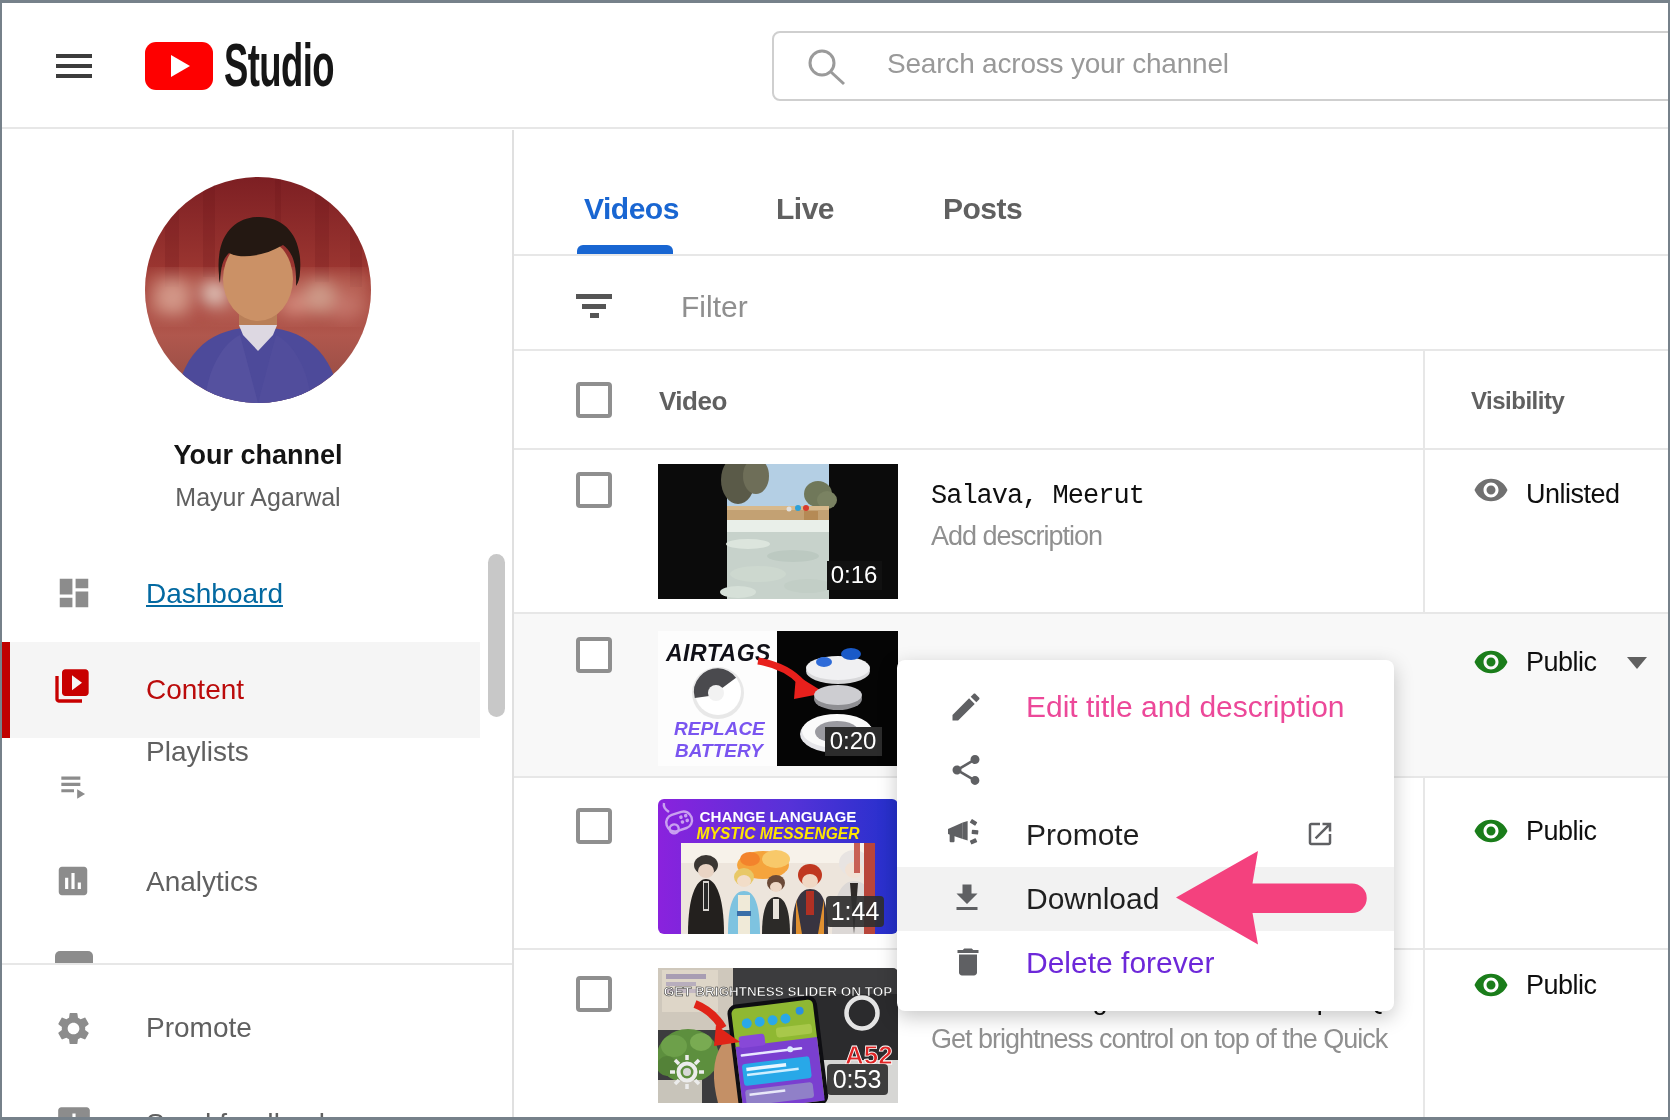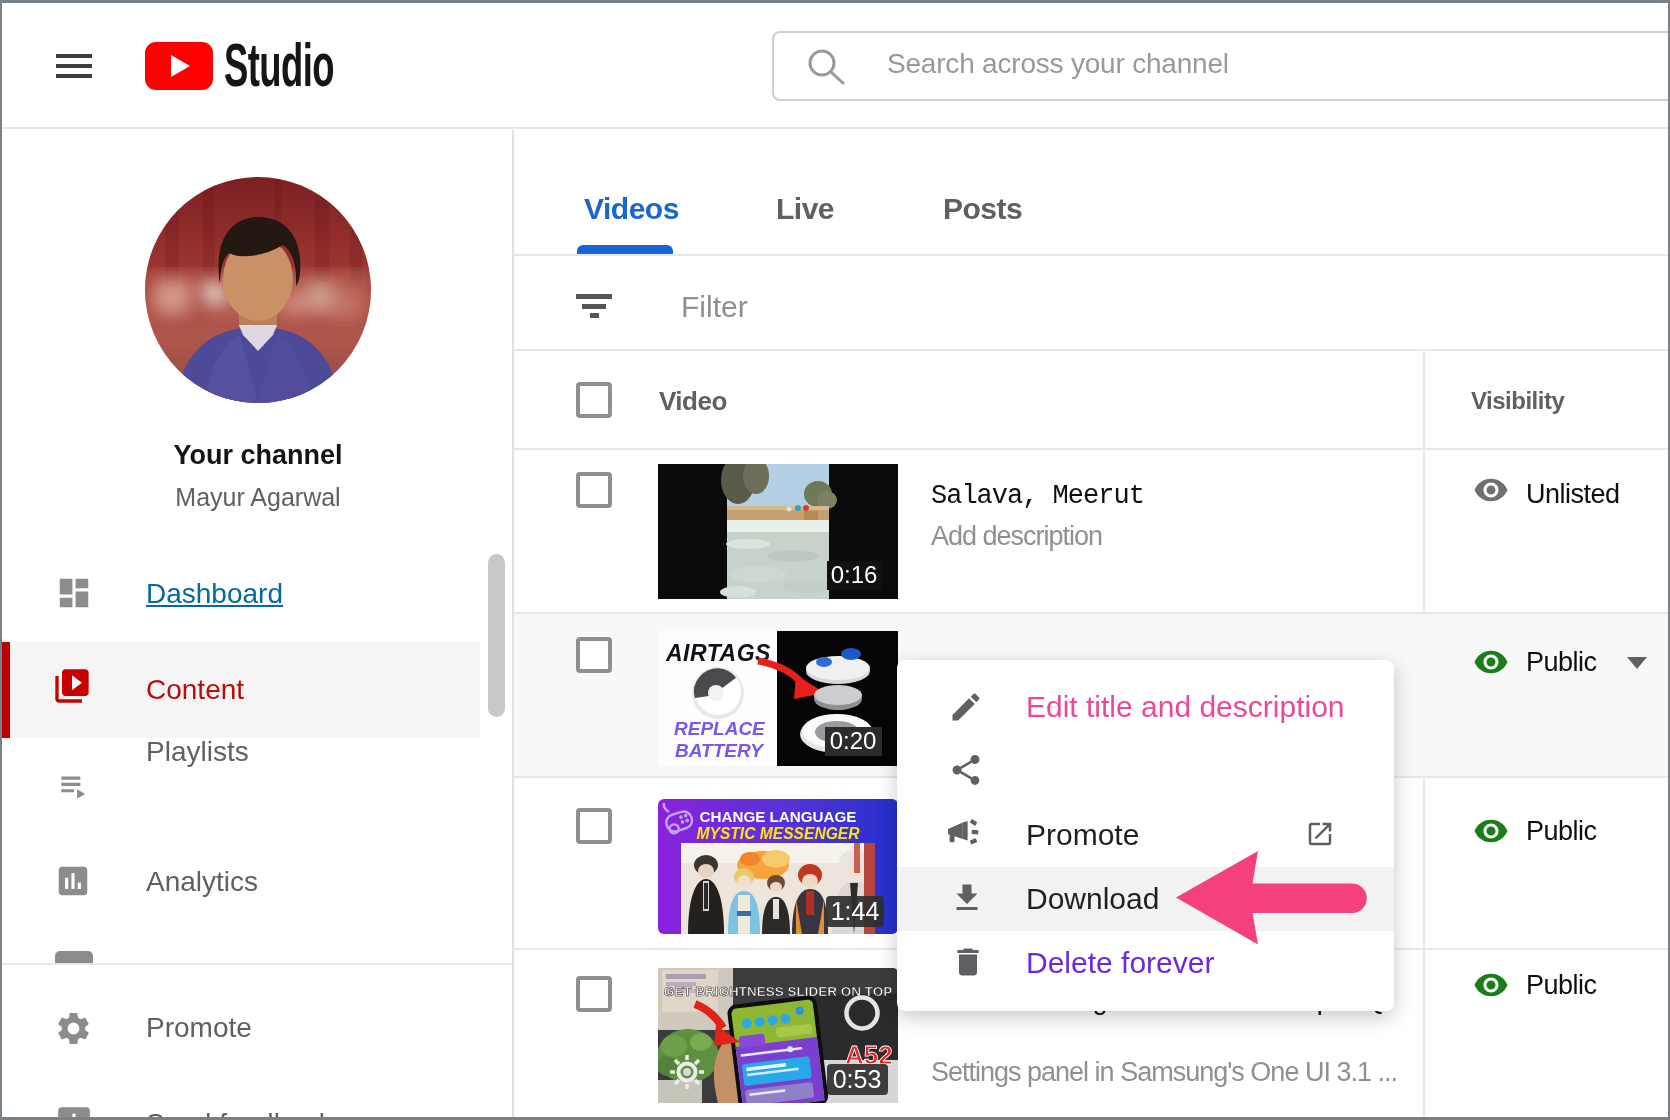--- a/index.html
+++ b/index.html
@@ -353,21 +353,21 @@
     <circle cx="29" cy="104" r="8.5" fill="none" stroke="#ececec" stroke-width="4"></circle>
     <circle cx="29" cy="104" r="4" fill="#d8d8d8"></circle>
 
     <circle cx="204" cy="45" r="15.5" fill="none" stroke="#e4e4e4" stroke-width="4.5"></circle>
 
     <text x="187" y="96" font-family="Liberation Sans, sans-serif" font-size="26" font-weight="bold" fill="#e02424" stroke="#ffffff" stroke-width="0.8">A52</text>
     <rect x="169" y="96" width="61" height="31" rx="4" fill="#222222" fill-opacity="0.85"></rect>
     <text x="199" y="120" font-family="Liberation Sans, sans-serif" font-size="25" fill="#ffffff" text-anchor="middle">0:53</text>
   </svg>
   <div class="txt" style="left:931px;top:985px;font-size:27px;letter-spacing:-1px;color:#0f0f0f;max-width:460px;overflow:hidden;">How to Get Brightness Slider on Top of Quick</div>
-  <div class="txt" style="left:931px;top:1057px;font-size:27px;letter-spacing:-1px;color:#909090;">Settings panel in Samsung's One UI 3.1 ...</div>
+  <div class="txt" style="left:931px;top:1024px;font-size:27px;letter-spacing:-1px;color:#909090;">Get brightness control on top of the Quick</div>
   <svg class="abs" style="left:1473px;top:971px;" width="36" height="28" viewBox="0 0 24 17">
     <path fill="#1a7d1a" transform="translate(0,-3.5)" d="M12 4.5C7 4.5 2.73 7.61 1 12c1.73 4.39 6 7.5 11 7.5s9.27-3.11 11-7.5c-1.73-4.39-6-7.5-11-7.5zM12 17c-2.76 0-5-2.24-5-5s2.24-5 5-5 5 2.24 5 5-2.24 5-5 5zm0-8c-1.66 0-3 1.34-3 3s1.34 3 3 3 3-1.34 3-3-1.34-3-3-3z"></path>
   </svg>
   <div class="txt" style="left:1526px;top:970px;font-size:27px;letter-spacing:-0.5px;color:#0f0f0f;">Public</div>
 
   <div class="abs" id="ctxmenu" style="left:897px;top:660px;width:497px;height:351px;background:#fff;border-radius:8px;box-shadow:0 6px 20px rgba(0,0,0,0.22);"></div>
 
   <div class="abs" style="left:897px;top:867px;width:497px;height:64px;background:#f2f2f2;"></div>
 
   <svg class="abs" style="left:948px;top:689px;" width="36" height="36" viewBox="0 0 24 24">

